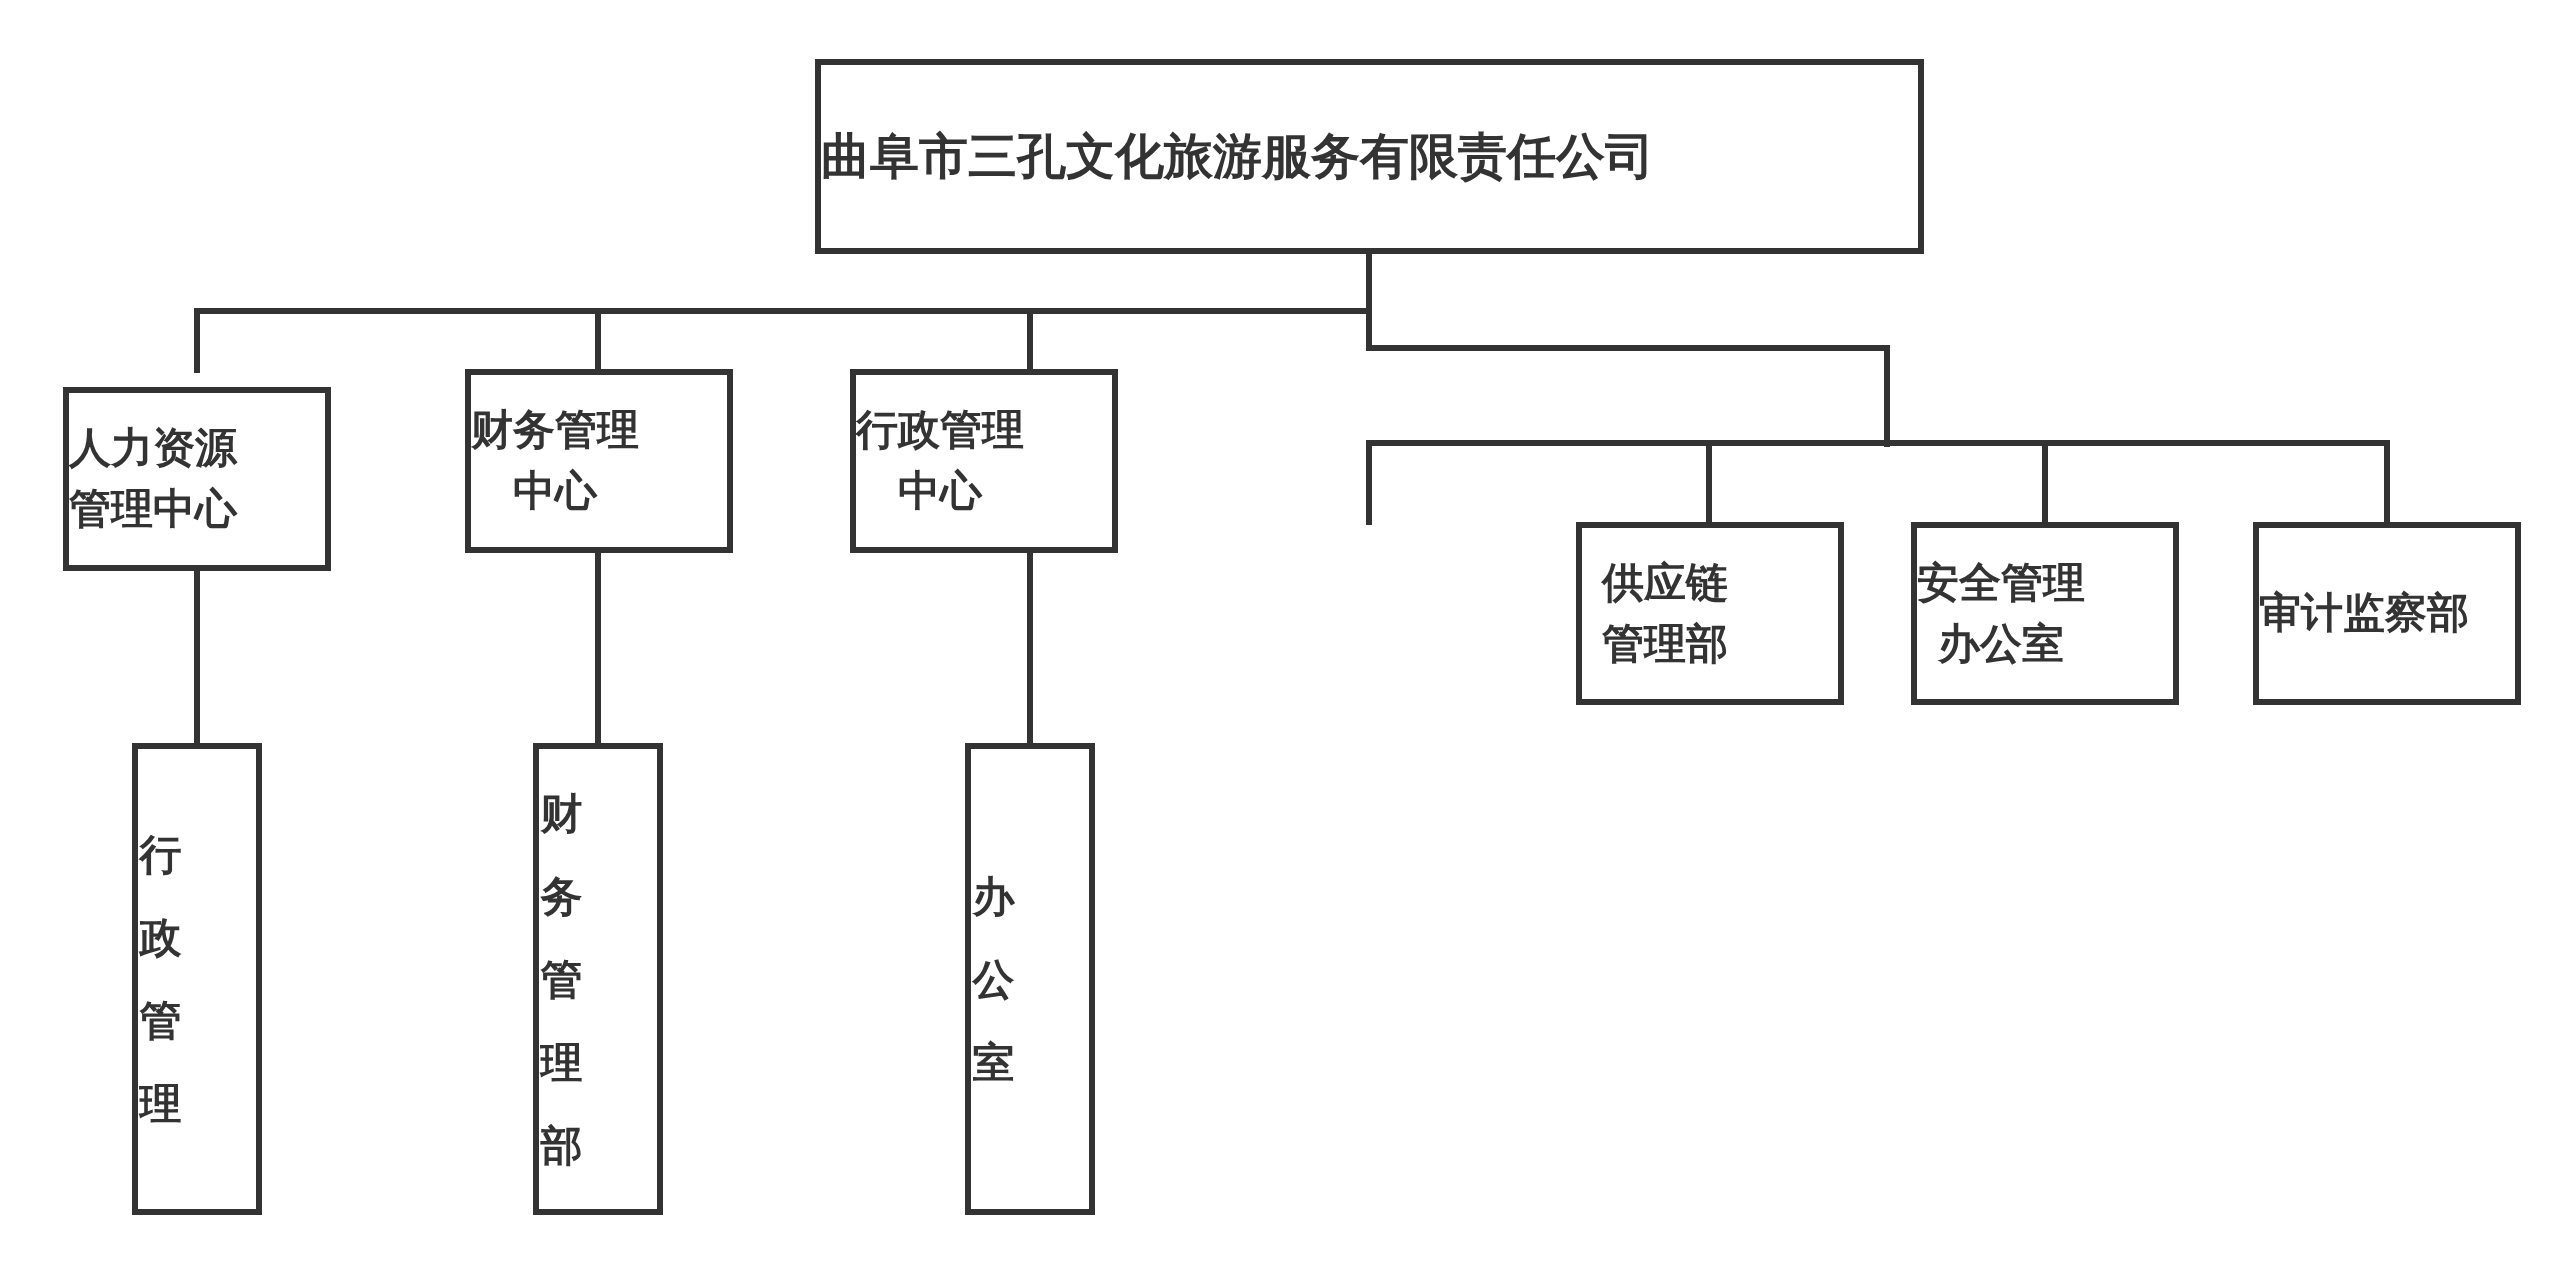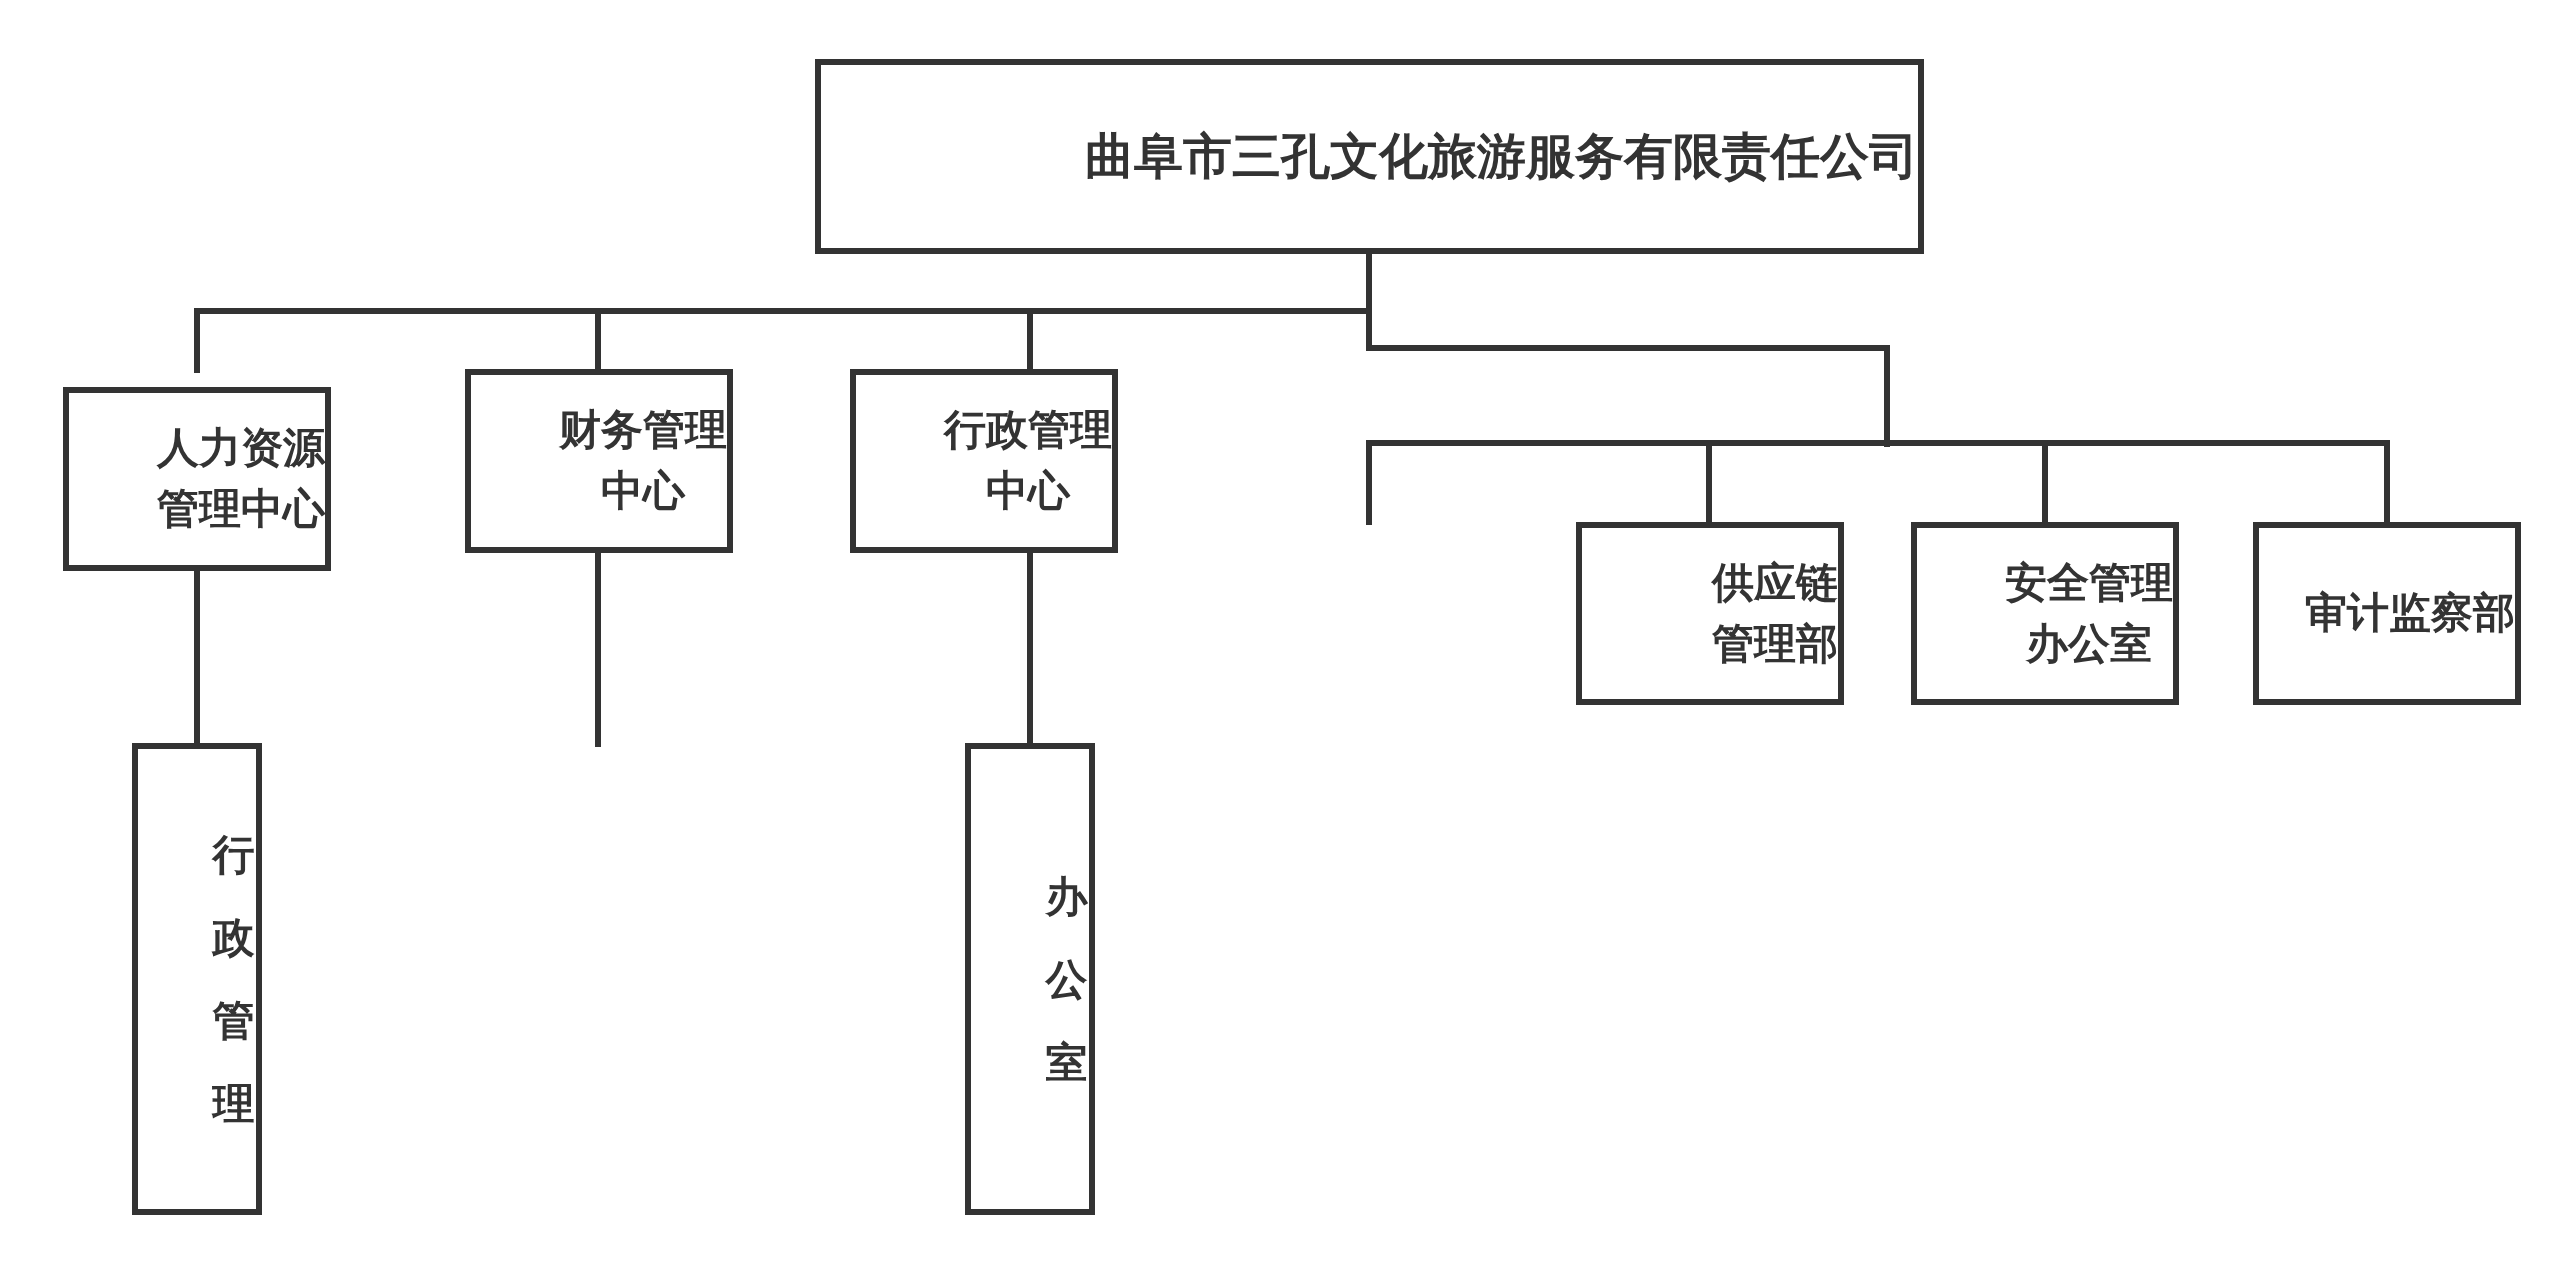--- a/index.html
+++ b/index.html
@@ -21,21 +21,21 @@
   }
   .line.h { height: 6px; }
   .line.v { width: 6px; }
   .node {
     position: absolute;
     box-sizing: border-box;
     border: 6px solid #333333;
     background: #ffffff;
     display: flex;
     align-items: center;
-    justify-content: flex-end;
+    justify-content: flex-start;
   }
   .label {
     white-space: pre-line;
     text-align: center;
     font-weight: bold;
     color: #333333;
     font-size: 42px;
     line-height: 1.45;
   }
   .node.root .label {
@@ -96,18 +96,21 @@
     <span class="label">安全管理
 办公室</span>
   </div>
   <div class="node" style="left:2253px; top:522px; width:268px; height:183px;">
     <span class="label">审计监察部</span>
   </div>
 
   <div class="node" style="left:132px; top:743px; width:130px; height:472px;">
     <span class="label vertical">行政管理</span>
   </div>
+  <div class="node" style="left:533px; top:743px; width:130px; height:472px;">
+    <span class="label vertical">财务管理部</span>
+  </div>
   <div class="node" style="left:965px; top:743px; width:130px; height:472px;">
     <span class="label vertical">办公室</span>
   </div>
 
 </div>
 
 
 </body></html>

